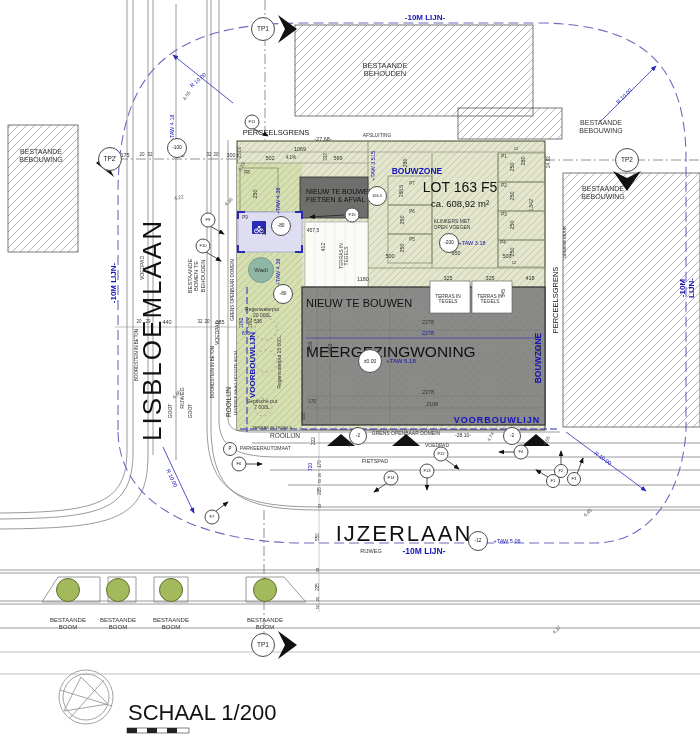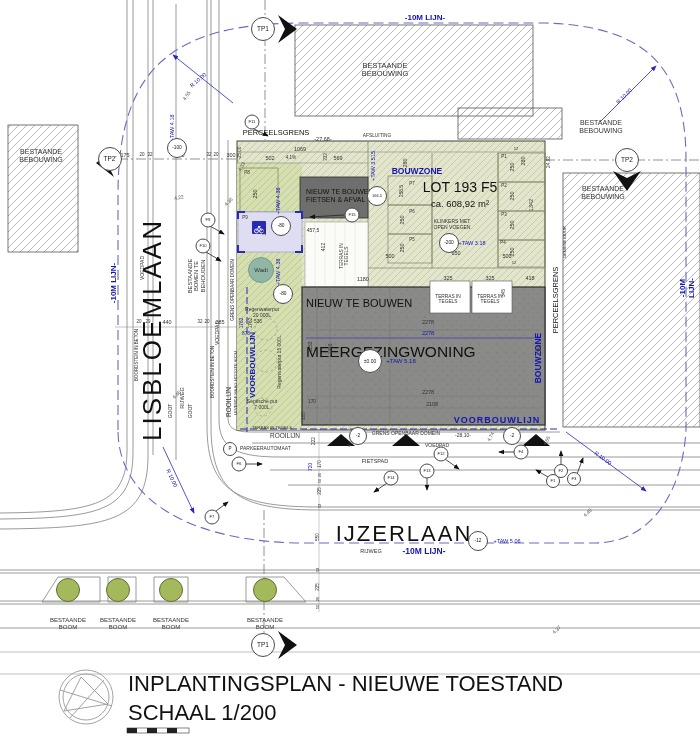--- a/index.html
+++ b/index.html
@@ -193,21 +193,20 @@
     </g>
     <g>
       <rect x="127" y="728" width="62" height="5" fill="#fff" stroke="#333" stroke-width="0.6"></rect>
       <rect x="127" y="728" width="10" height="5" fill="#222"></rect>
       <rect x="147" y="728" width="10" height="5" fill="#222"></rect>
       <rect x="167" y="728" width="10" height="5" fill="#222"></rect>
     </g>
   </svg>
 
   <div id="labels-layer">
-      <span class="lbl" style="left: 128px; top: 684px; font-size: 22px; color: rgb(17, 17, 17); transform: translate(0px, -50%) rotate(0deg); transform-origin: left center; text-align: left;">INPLANTINGSPLAN - NIEUWE TOESTAND</span>
       <span class="lbl" style="left: 128px; top: 713px; font-size: 22px; color: rgb(17, 17, 17); transform: translate(0px, -50%) rotate(0deg); transform-origin: left center; text-align: left;">SCHAAL 1/200</span>
       <span class="lbl" style="left: 152px; top: 330px; font-size: 26px; color: rgb(17, 17, 17); letter-spacing: 2px; transform: translate(-50%, -50%) rotate(-90deg);">LISBLOEMLAAN</span>
       <span class="lbl" style="left: 404px; top: 534px; font-size: 22px; color: rgb(17, 17, 17); letter-spacing: 2px; transform: translate(-50%, -50%) rotate(0deg);">IJZERLAAN</span>
       <span class="lbl" style="left: 371px; top: 551px; font-size: 5.5px; color: rgb(51, 51, 51); transform: translate(-50%, -50%) rotate(0deg);">RIJWEG</span>
       <span class="lbl" style="left: 182px; top: 398px; font-size: 5.5px; color: rgb(51, 51, 51); transform: translate(-50%, -50%) rotate(-90deg);">RIJWEG</span>
       <span class="lbl" style="left: 375px; top: 461px; font-size: 5.5px; color: rgb(51, 51, 51); transform: translate(-50%, -50%) rotate(0deg);">FIETSPAD</span>
       <span class="lbl" style="left: 437px; top: 446px; font-size: 5px; color: rgb(51, 51, 51); transform: translate(-50%, -50%) rotate(0deg);">VOEDPAD</span>
       <span class="lbl" style="left: 143px; top: 268px; font-size: 5px; color: rgb(51, 51, 51); transform: translate(-50%, -50%) rotate(-90deg);">VOEDPAD</span>
       <span class="lbl" style="left: 218px; top: 333px; font-size: 5px; color: rgb(51, 51, 51); transform: translate(-50%, -50%) rotate(-90deg);">VOEDPAD</span>
       <span class="lbl" style="left: 137px; top: 355px; font-size: 4.5px; color: rgb(51, 51, 51); transform: translate(-50%, -50%) rotate(-90deg);">BOORDSTEIN IN BETON</span>
@@ -224,38 +223,38 @@
       <span class="lbl" style="left: 344px; top: 256px; font-size: 4.8px; color: rgb(51, 51, 51); transform: translate(-50%, -50%) rotate(-90deg);">TERRAS IN
 TEGELS</span>
       <span class="lbl" style="left: 448px; top: 299px; font-size: 4.8px; color: rgb(51, 51, 51); transform: translate(-50%, -50%) rotate(0deg);">TERRAS IN
 TEGELS</span>
       <span class="lbl" style="left: 490px; top: 299px; font-size: 4.8px; color: rgb(51, 51, 51); transform: translate(-50%, -50%) rotate(0deg);">TERRAS IN
 TEGELS</span>
       <span class="lbl" style="left: 272px; top: 428px; font-size: 4.2px; color: rgb(51, 51, 51); transform: translate(-50%, -50%) rotate(0deg);">TERRAS IN TEGELS</span>
       <span class="lbl" style="left: 41px; top: 156px; font-size: 7px; color: rgb(51, 51, 51); transform: translate(-50%, -50%) rotate(0deg);">BESTAANDE
 BEBOUWING</span>
       <span class="lbl" style="left: 385px; top: 70px; font-size: 7.5px; color: rgb(51, 51, 51); transform: translate(-50%, -50%) rotate(0deg);">BESTAANDE
-BEBOUWING</span>
+BEHOUDEN</span>
       <span class="lbl" style="left: 601px; top: 127px; font-size: 7px; color: rgb(51, 51, 51); transform: translate(-50%, -50%) rotate(0deg);">BESTAANDE
 BEBOUWING</span>
       <span class="lbl" style="left: 603px; top: 193px; font-size: 7px; color: rgb(51, 51, 51); transform: translate(-50%, -50%) rotate(0deg);">BESTAANDE
 BEBOUWING</span>
       <span class="lbl" style="left: 68px; top: 624px; font-size: 6px; color: rgb(51, 51, 51); transform: translate(-50%, -50%) rotate(0deg);">BESTAANDE
 BOOM</span>
       <span class="lbl" style="left: 118px; top: 624px; font-size: 6px; color: rgb(51, 51, 51); transform: translate(-50%, -50%) rotate(0deg);">BESTAANDE
 BOOM</span>
       <span class="lbl" style="left: 171px; top: 624px; font-size: 6px; color: rgb(51, 51, 51); transform: translate(-50%, -50%) rotate(0deg);">BESTAANDE
 BOOM</span>
       <span class="lbl" style="left: 265px; top: 624px; font-size: 6px; color: rgb(51, 51, 51); transform: translate(-50%, -50%) rotate(0deg);">BESTAANDE
 BOOM</span>
       <span class="lbl" style="left: 306px; top: 196px; font-size: 7px; color: rgb(17, 17, 17); transform: translate(0px, -50%) rotate(0deg); transform-origin: left center; text-align: left;">NIEUW TE BOUWEN
 FIETSEN &amp; AFVAL</span>
       <span class="lbl" style="left: 306px; top: 303px; font-size: 11px; color: rgb(17, 17, 17); transform: translate(0px, -50%) rotate(0deg); transform-origin: left center; text-align: left;">NIEUW TE BOUWEN</span>
       <span class="lbl" style="left: 306px; top: 324px; font-size: 15.5px; color: rgb(17, 17, 17); transform: translate(0px, -50%) rotate(0deg); transform-origin: left center; text-align: left; margin-top: 28px;">MEERGEZINGWONING</span>
-      <span class="lbl" style="left: 460px; top: 188px; font-size: 14px; color: rgb(17, 17, 17); transform: translate(-50%, -50%) rotate(0deg);">LOT 193 F5</span>
+      <span class="lbl" style="left: 460px; top: 188px; font-size: 14px; color: rgb(17, 17, 17); transform: translate(-50%, -50%) rotate(0deg);">LOT 163 F5</span>
       <span class="lbl" style="left: 460px; top: 204px; font-size: 9.5px; color: rgb(17, 17, 17); transform: translate(-50%, -50%) rotate(0deg);">ca. 608,92 m²</span>
       <span class="lbl" style="left: 452px; top: 224px; font-size: 5px; color: rgb(51, 51, 51); transform: translate(-50%, -50%) rotate(0deg);">KLINKERS MET
 OPEN VOEGEN</span>
       <span class="lbl" style="left: 417px; top: 172px; font-size: 8.5px; color: rgb(20, 20, 184); font-weight: 700; transform: translate(-50%, -50%) rotate(0deg);">BOUWZONE</span>
       <span class="lbl" style="left: 539px; top: 358px; font-size: 8.5px; color: rgb(20, 20, 184); font-weight: 700; transform: translate(-50%, -50%) rotate(-90deg);">BOUWZONE</span>
       <span class="lbl" style="left: 276px; top: 133px; font-size: 7.5px; color: rgb(17, 17, 17); transform: translate(-50%, -50%) rotate(0deg);">PERCEELSGRENS</span>
       <span class="lbl" style="left: 556px; top: 300px; font-size: 7.5px; color: rgb(17, 17, 17); transform: translate(-50%, -50%) rotate(-90deg);">PERCEELSGRENS</span>
       <span class="lbl" style="left: 565px; top: 242px; font-size: 4.2px; color: rgb(51, 51, 51); transform: translate(-50%, -50%) rotate(-90deg);">GEMENE MUUR</span>
       <span class="lbl" style="left: 377px; top: 136px; font-size: 4.8px; color: rgb(51, 51, 51); transform: translate(-50%, -50%) rotate(0deg);">AFSLUITING</span>
       <span class="lbl" style="left: 197px; top: 276px; font-size: 5.8px; color: rgb(51, 51, 51); transform: translate(-50%, -50%) rotate(-90deg);">BESTAANDE

